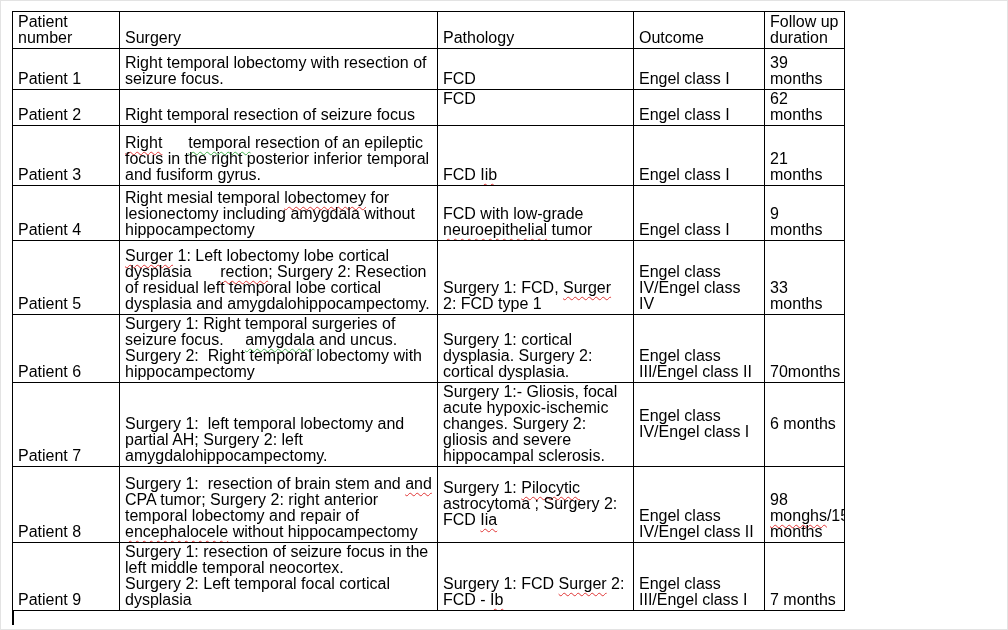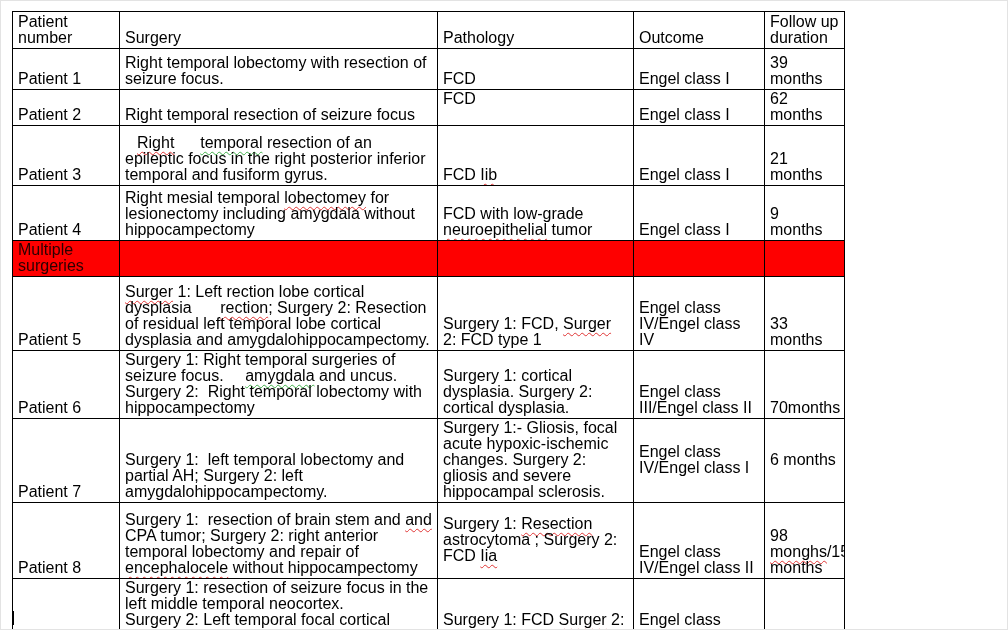--- a/index.html
+++ b/index.html
@@ -70,42 +70,35 @@
       </tr>
       <tr style="height: 35px;">
         <td class="va-bottom"><span>Patient 2</span></td>
         <td class="va-bottom"><span>Right temporal resection of seizure focus</span></td>
         <td class="va-top"><span>FCD</span></td>
         <td class="va-bottom"><span>Engel class I</span></td>
         <td class="va-bottom"><span>62 months</span></td>
       </tr>
       <tr style="height: 60px;">
         <td class="va-bottom"><span>Patient 3</span></td>
-        <td class="va-bottom"><span class="sq-red" style="text-decoration-color: rgb(224, 53, 53); margin-left: 12px;">Right</span><span>  </span><span class="sq-green" style="text-decoration-color: rgb(63, 174, 73);">temporal</span><span> resection of an epileptic focus in the right posterior inferior temporal and fusiform gyrus.</span></td>
+        <td class="va-bottom"><span class="sq-red" style="text-decoration-color: rgb(224, 53, 53);">Right</span><span>  </span><span class="sq-green" style="text-decoration-color: rgb(63, 174, 73);">temporal</span><span> resection of an epileptic focus in the right posterior inferior temporal and fusiform gyrus.</span></td>
         <td class="va-bottom"><span>FCD </span><span class="sq-red" style="text-decoration-color: rgb(224, 53, 53);">Iib</span></td>
         <td class="va-bottom"><span>Engel class I</span></td>
         <td class="va-bottom"><span>21 months</span></td>
       </tr>
       <tr style="height: 55px;">
         <td class="va-bottom"><span>Patient 4</span></td>
         <td class="va-bottom"><span>Right mesial temporal </span><span class="sq-red" style="text-decoration-color: rgb(224, 53, 53);">lobectomey</span><span> for lesionectomy including amygdala without hippocampectomy</span></td>
         <td class="va-bottom"><span>FCD with low-grade </span><span class="sq-red" style="text-decoration-color: rgb(224, 53, 53);">neuroepithelial</span><span> tumor</span></td>
         <td class="va-bottom"><span>Engel class I</span></td>
         <td class="va-bottom"><span>9  months</span></td>
       </tr>
-      <tr class="highlight-row" style="height: 34px;">
-        <td class="va-top" style="background: rgb(254, 0, 0);"><span>Multiple surgeries</span></td>
-        <td class="va-bottom" style="background: rgb(254, 0, 0);"><span></span></td>
-        <td class="va-bottom" style="background: rgb(254, 0, 0);"><span></span></td>
-        <td class="va-bottom" style="background: rgb(254, 0, 0);"><span></span></td>
-        <td class="va-bottom" style="background: rgb(254, 0, 0);"><span></span></td>
-      </tr>
       <tr style="height: 74px;">
         <td class="va-bottom"><span>Patient 5</span></td>
-        <td class="va-bottom"><span class="sq-red" style="text-decoration-color: rgb(224, 53, 53);">Surger</span><span> 1: Left rection lobe cortical dysplasia </span><span class="sq-red" style="text-decoration-color: rgb(224, 53, 53); margin-left: 24px;">rection</span><span>; Surgery 2: Resection of residual left temporal lobe cortical dysplasia and amygdalohippocampectomy.</span></td>
+        <td class="va-bottom"><span class="sq-red" style="text-decoration-color: rgb(224, 53, 53);">Surger</span><span> 1: Left lobectomy lobe cortical dysplasia </span><span class="sq-red" style="text-decoration-color: rgb(224, 53, 53); margin-left: 24px;">rection</span><span>; Surgery 2: Resection of residual left temporal lobe cortical dysplasia and amygdalohippocampectomy.</span></td>
         <td class="va-bottom"><span>Surgery 1: FCD, </span><span class="sq-red" style="text-decoration-color: rgb(224, 53, 53);">Surger</span><span> 2: FCD type 1</span></td>
         <td class="va-bottom"><span>Engel class IV/Engel class IV</span></td>
         <td class="va-bottom"><span>33 months</span></td>
       </tr>
       <tr style="height: 62px;">
         <td class="va-bottom"><span>Patient 6</span></td>
         <td class="va-bottom"><span>Surgery 1: Right temporal surgeries of seizure focus. </span><span class="sq-green" style="text-decoration-color: rgb(63, 174, 73);">amygdala</span><span> and uncus.  Surgery 2:  Right temporal lobectomy with hippocampectomy</span></td>
         <td class="va-bottom"><span>Surgery 1: cortical dysplasia. Surgery 2: cortical dysplasia.</span></td>
         <td class="va-bottom"><span>Engel class III/Engel class II</span></td>
         <td class="va-bottom"><span>70months</span></td>
@@ -113,21 +106,21 @@
       <tr style="height: 67px;">
         <td class="va-bottom"><span>Patient 7</span></td>
         <td class="va-bottom"><span>Surgery 1:  left temporal lobectomy and partial AH; Surgery 2: left amygdalohippocampectomy.</span></td>
         <td class="va-top"><span>Surgery 1:- Gliosis, focal acute hypoxic-ischemic changes. Surgery 2: gliosis and severe hippocampal sclerosis.</span></td>
         <td class="va-middle"><span>Engel class IV/Engel class I</span></td>
         <td class="va-middle"><span>6 months</span></td>
       </tr>
       <tr style="height: 76px;">
         <td class="va-bottom"><span>Patient 8</span></td>
         <td class="va-bottom"><span>Surgery 1:  resection of brain stem and </span><span class="sq-red" style="text-decoration-color: rgb(224, 53, 53);">and</span><span> CPA tumor; Surgery 2: right anterior temporal lobectomy and repair of </span><span class="sq-red" style="text-decoration-color: rgb(224, 53, 53);">encephalocele</span><span> without hippocampectomy</span></td>
-        <td class="va-middle"><span>Surgery 1: </span><span class="sq-red" style="text-decoration-color: rgb(224, 53, 53);">Resection</span><span> astrocytoma ; Surgery 2:  FCD </span><span class="sq-red" style="text-decoration-color: rgb(224, 53, 53);">Iia</span></td>
+        <td class="va-middle"><span>Surgery 1: </span><span class="sq-red" style="text-decoration-color: rgb(224, 53, 53);">Pilocytic</span><span> astrocytoma ; Surgery 2:  FCD </span><span class="sq-red" style="text-decoration-color: rgb(224, 53, 53);">Iia</span></td>
         <td class="va-bottom"><span>Engel class IV/Engel class II</span></td>
         <td class="va-bottom"><span>98 </span><span class="sq-red" style="text-decoration-color: rgb(224, 53, 53); text-align: center;">monghs</span><span>/15 months</span></td>
       </tr>
       <tr style="height: 59px;">
         <td class="va-bottom"><span>Patient 9</span></td>
         <td class="va-bottom"><span>Surgery 1: resection of seizure focus in the left middle temporal neocortex.</span><br><span>Surgery 2: Left temporal focal cortical dysplasia</span></td>
         <td class="va-bottom"><span>Surgery 1: FCD </span><span class="sq-red" style="text-decoration-color: rgb(224, 53, 53);">Surger</span><span> 2: FCD - </span><span class="sq-red" style="text-decoration-color: rgb(224, 53, 53);">Ib</span></td>
         <td class="va-bottom"><span>Engel class III/Engel class I</span></td>
         <td class="va-bottom"><span>7 months</span></td>
       </tr>

